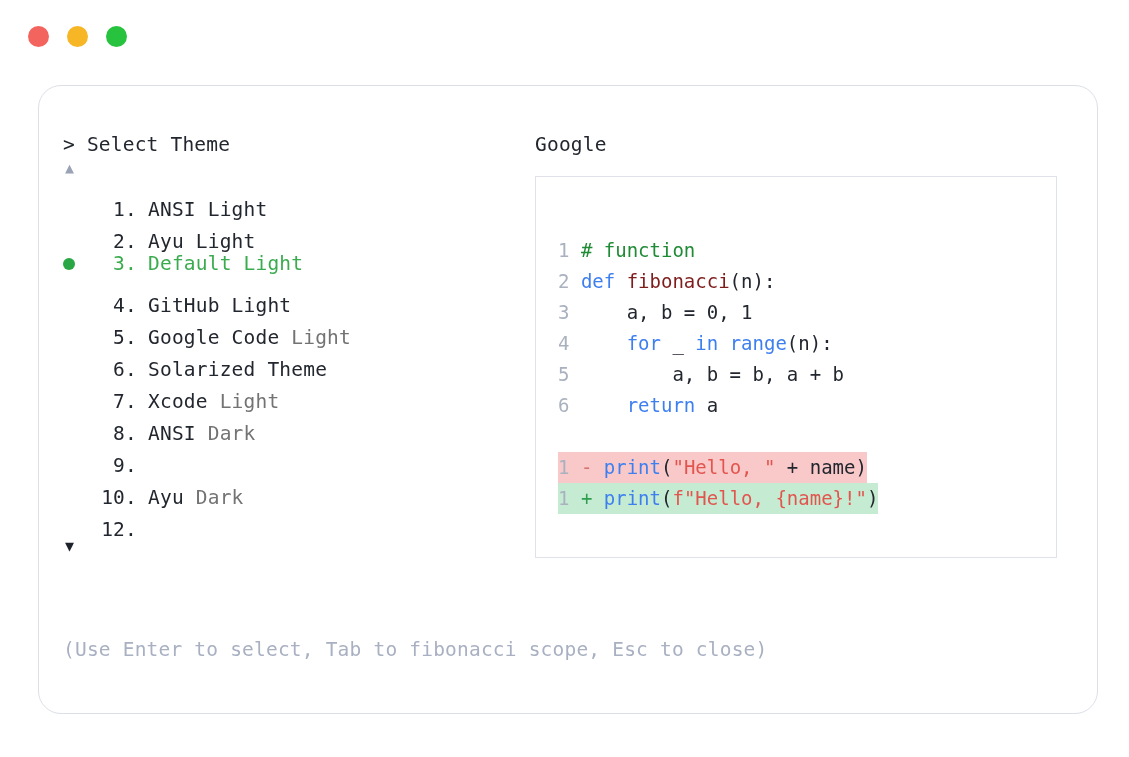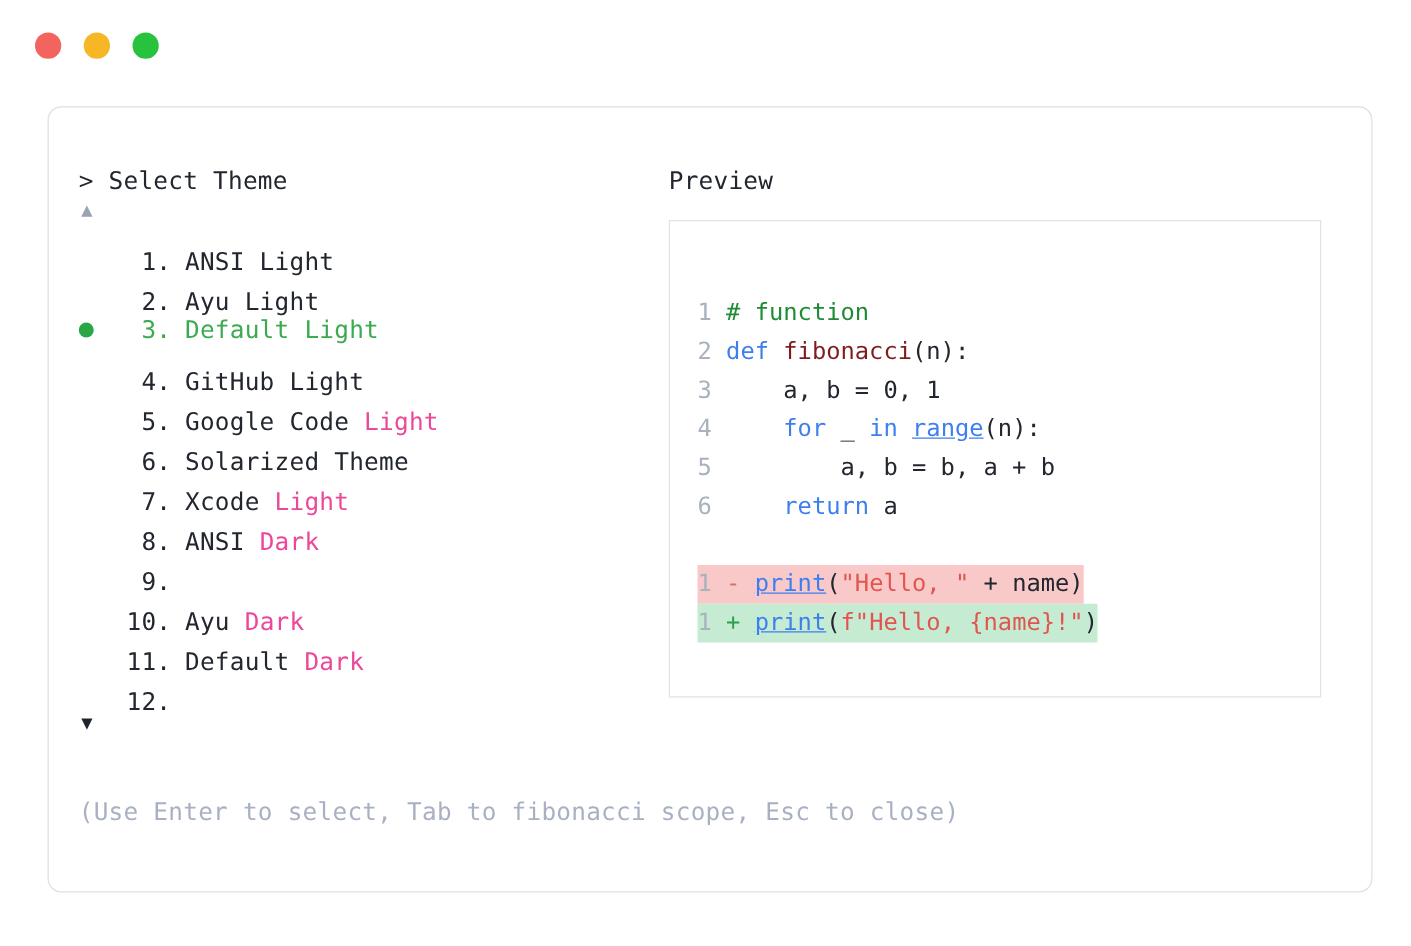--- a/index.html
+++ b/index.html
@@ -35,21 +35,21 @@
 
   
   .card {
     position: absolute;
     left: 38px;
     top: 85px;
     width: 1060px;
     height: 629px;
     box-sizing: border-box;
     border: 1.5px solid #dcdfe6;
-    border-radius: 11px;
+    border-radius: 23px;
     background: #ffffff;
   }
 
   
   .col-left {
     position: absolute;
     left: 24px;
     top: 46px;
     width: 470px;
   }
@@ -113,21 +113,21 @@
     letter-spacing: 0.2px;
   }
   .label {
     padding-left: 11px;
     color: #22262e;
     letter-spacing: 0.2px;
   }
   .theme-row.selected .idx,
   .theme-row.selected .idx-dot,
   .theme-row.selected .label { color: #3bab4f; }
-  .suffix-dim { color: #ec4899; }
+  .suffix-dim { color: #737373; }
 
   
   .hint {
     position: absolute;
     left: 24px;
     top: 551px;
     font-size: 19.5px;
     line-height: 26px;
     color: #a8b0c2;
     letter-spacing: 0.2px;
@@ -171,21 +171,21 @@
   .diff-add { background: #c5ecd2; }
   .marker-del { color: #d4736d; }
   .marker-add { color: #2f9e4f; }
 
   
   .tok-comment { color: #1f8b35; }
   .tok-kw      { color: #3e7ff0; }
   .tok-fn      { color: #7f1d1d; }
   .tok-plain   { color: #22262e; }
   .tok-str     { color: #e2554f; }
-  .tok-builtin { color: #3e7ff0; text-decoration: underline; }
+  .tok-builtin { color: #3e7ff0; }
 </style>
 </head>
 <body>
 
 <div class="titlebar">
   <span class="dot dot-close"></span>
   <span class="dot dot-min"></span>
   <span class="dot dot-max"></span>
 </div>
 
@@ -198,27 +198,26 @@
         <div class="theme-row"><span class="bullet-cell"></span><span class="idx">1.</span><span class="label"><span>ANSI Light</span></span></div>
         <div class="theme-row"><span class="bullet-cell"></span><span class="idx">2.</span><span class="label"><span>Ayu Light</span></span></div>
         <div class="theme-row selected"><span class="bullet-cell"><span class="bullet"></span></span><span class="idx">3.</span><span class="label"><span>Default Light</span></span></div>
         <div class="theme-row"><span class="bullet-cell"></span><span class="idx">4.</span><span class="label"><span>GitHub Light</span></span></div>
         <div class="theme-row"><span class="bullet-cell"></span><span class="idx">5.</span><span class="label"><span>Google Code </span><span class="suffix-dim">Light</span></span></div>
         <div class="theme-row"><span class="bullet-cell"></span><span class="idx">6.</span><span class="label"><span>Solarized Theme</span></span></div>
         <div class="theme-row"><span class="bullet-cell"></span><span class="idx">7.</span><span class="label"><span>Xcode </span><span class="suffix-dim">Light</span></span></div>
         <div class="theme-row"><span class="bullet-cell"></span><span class="idx">8.</span><span class="label"><span>ANSI </span><span class="suffix-dim">Dark</span></span></div>
         <div class="theme-row"><span class="bullet-cell"></span><span class="idx">9.</span></div>
         <div class="theme-row"><span class="bullet-cell"></span><span class="idx">10.</span><span class="label"><span>Ayu </span><span class="suffix-dim">Dark</span></span></div>
-        <div class="theme-row"><span class="bullet-cell"></span><span class="idx">11.</span><span class="label"><span>Default </span><span class="suffix-dim">Dark</span></span></div>
         <div class="theme-row"><span class="bullet-cell"></span><span class="idx">12.</span></div>
       </div>
     <div class="scroll-arrow down">▼</div>
   </div>
 
   <div class="col-right">
-    <div class="panel-heading">Preview</div>
+    <div class="panel-heading">Google</div>
     <div class="preview-box">
       <div class="code" id="code-block"><span class="code-line"><span class="ln">1 </span><span class="tok-comment"># function</span></span><span class="code-line"><span class="ln">2 </span><span class="tok-kw">def </span><span class="tok-fn">fibonacci</span><span class="tok-plain">(n):</span></span><span class="code-line"><span class="ln">3 </span><span class="tok-plain">    a, b = 0, 1</span></span><span class="code-line"><span class="ln">4 </span><span class="tok-plain">    </span><span class="tok-kw">for</span><span class="tok-plain"> _ </span><span class="tok-kw">in </span><span class="tok-builtin">range</span><span class="tok-plain">(n):</span></span><span class="code-line"><span class="ln">5 </span><span class="tok-plain">        a, b = b, a + b</span></span><span class="code-line"><span class="ln">6 </span><span class="tok-plain">    </span><span class="tok-kw">return</span><span class="tok-plain"> a</span></span><span class="gap-line"></span><span class="code-line"><span class="diff-line diff-del"><span class="ln">1 </span><span class="marker-del">- </span><span class="tok-builtin">print</span><span class="tok-plain">(</span><span class="tok-str">"Hello, "</span><span class="tok-plain"> + name)</span></span></span><span class="code-line"><span class="diff-line diff-add"><span class="ln">1 </span><span class="marker-add">+ </span><span class="tok-builtin">print</span><span class="tok-plain">(</span><span class="tok-str">f"Hello, {name}!"</span><span class="tok-plain">)</span></span></span></div>
     </div>
   </div>
 
   <div class="hint">(Use Enter to select, Tab to fibonacci scope, Esc to close)</div>
 </div>
 
 </body></html>

